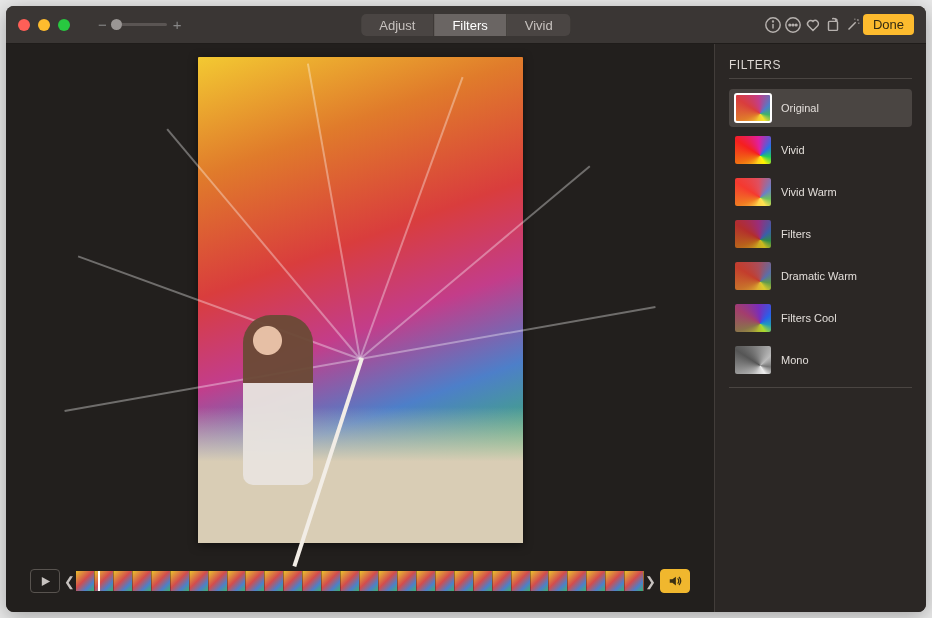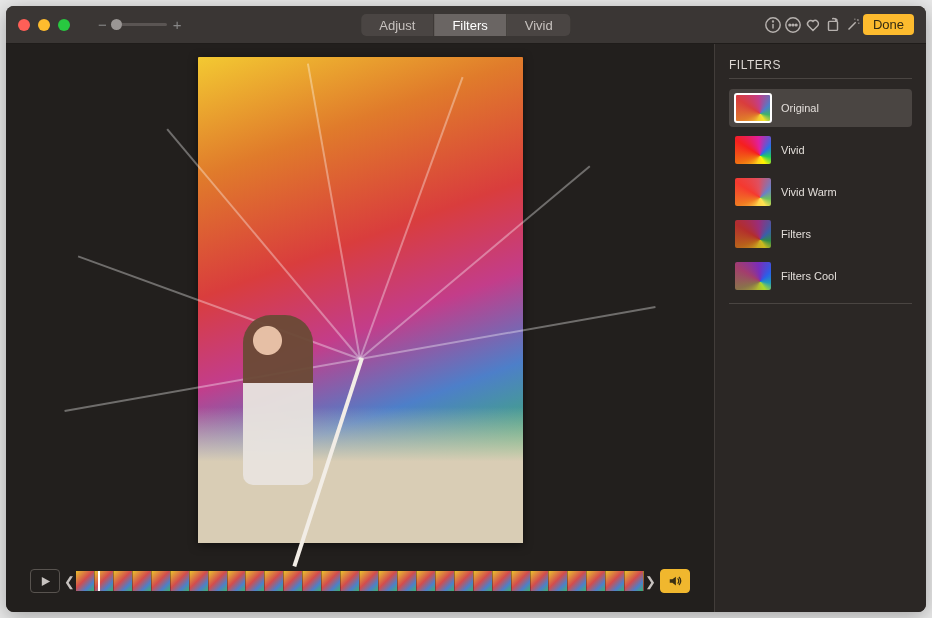--- a/index.html
+++ b/index.html
@@ -306,21 +306,29 @@
           </div>
           <div class="filter-item">
             <div class="swatch sw-vwarm"></div>
             <div class="filter-label">Vivid Warm</div>
           </div>
           <div class="filter-item">
             <div class="swatch sw-dram"></div>
             <div class="filter-label">Filters</div>
           </div>
           <div class="filter-item">
+            <div class="swatch sw-dwarm"></div>
+            <div class="filter-label">Dramatic Warm</div>
+          </div>
+          <div class="filter-item">
             <div class="swatch sw-dcool"></div>
             <div class="filter-label">Filters Cool</div>
           </div>
+          <div class="filter-item">
+            <div class="swatch sw-mono"></div>
+            <div class="filter-label">Mono</div>
+          </div>
         </div>
       <hr class="sep">
     </div>
   </div>
 
 </div>
 
 </body></html>

